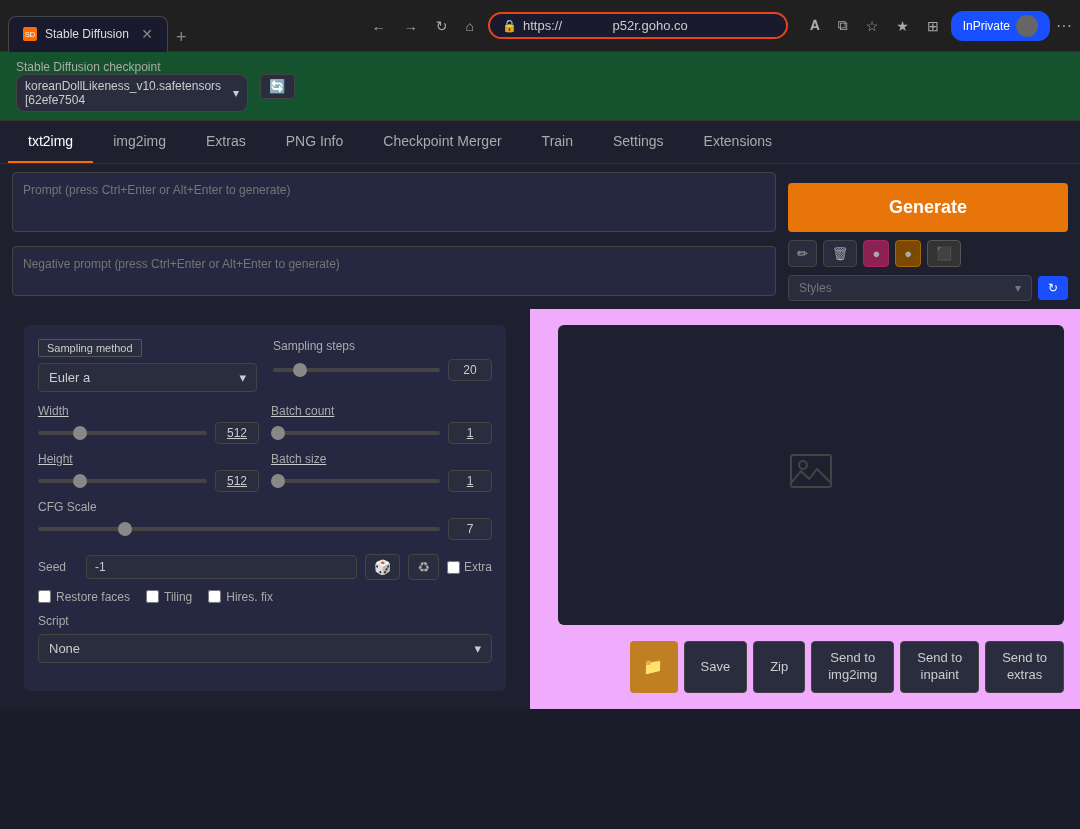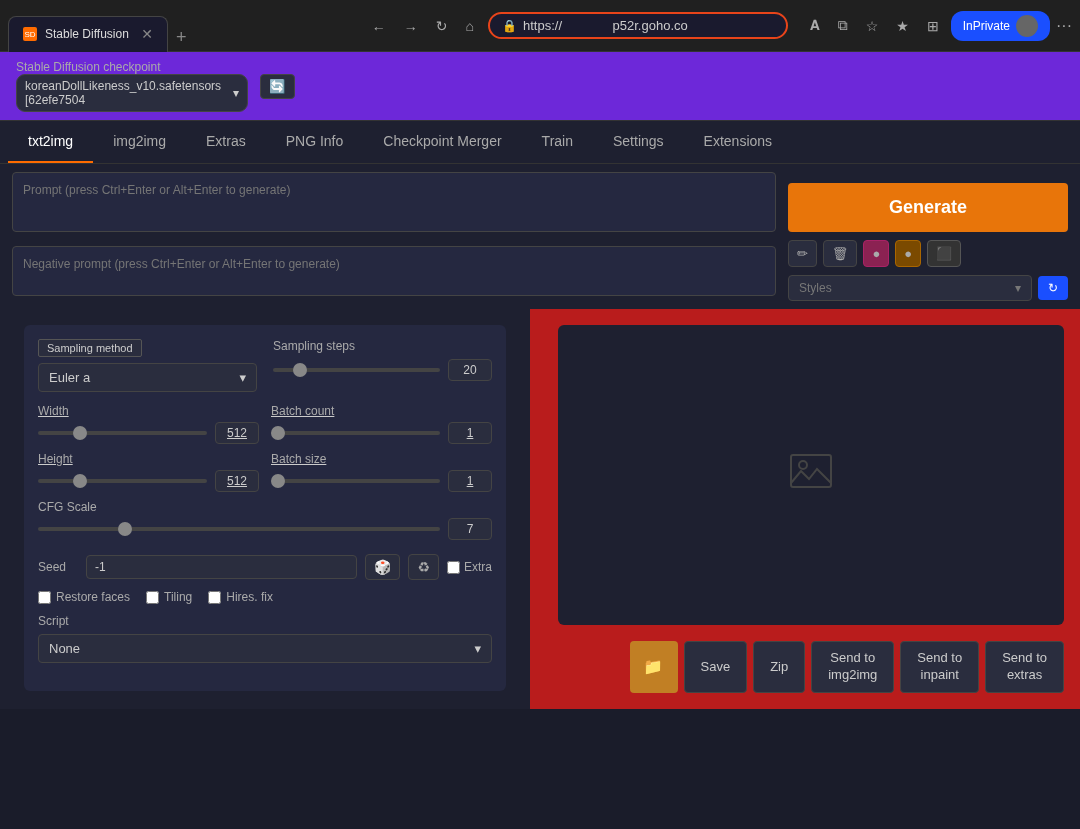--- a/index.html
+++ b/index.html
@@ -25,21 +25,21 @@
     .browser-actions { display: flex; align-items: center; gap: 6px; margin-left: 8px; }
     .action-btn { background: none; border: none; color: #aaa; font-size: 14px; cursor: pointer; padding: 4px 6px; border-radius: 4px; }
     .inprivate-btn { background: #1a4fff; color: white; border: none; border-radius: 12px; padding: 4px 12px; font-size: 12px; cursor: pointer; display: flex; align-items: center; gap: 6px; }
     .user-avatar { width: 22px; height: 22px; background: #666; border-radius: 50%; }
     .more-btn { background: none; border: none; color: #aaa; font-size: 16px; cursor: pointer; }
 
     
     .app-container { background: #1a1c2a; min-height: calc(829px - 52px); }
 
     
-    .checkpoint-bar { background: #6d28d9; padding: 8px 16px; display: flex; align-items: center; gap: 12px; border-bottom: 1px solid #333; }
+    .checkpoint-bar { background: #14532d; padding: 8px 16px; display: flex; align-items: center; gap: 12px; border-bottom: 1px solid #333; }
     .checkpoint-label { font-size: 12px; color: #aaa; }
     .checkpoint-select { background: #2a2d3e; color: #ccc; border: 1px solid #444; border-radius: 9px; padding: 4px 8px; font-size: 12px; width: 232px; cursor: pointer; display: flex; align-items: center; justify-content: space-between; }
     .checkpoint-refresh { background: #2a2d3e; border: 1px solid #444; border-radius: 4px; padding: 4px 8px; color: #888; cursor: pointer; }
 
     
     .main-tabs { background: #1e2030; display: flex; border-bottom: 1px solid #333; padding: 0 8px; }
     .main-tab { padding: 12px 20px; cursor: pointer; color: #aaa; font-size: 14px; border-bottom: 2px solid transparent; }
     .main-tab.active { color: #fff; border-bottom: 2px solid #ff6b00; }
 
     .prompt-area { background: #252840; border: 1px solid #333; border-radius: 4px; padding: 10px; margin-bottom: 8px; min-height: 60px; color: #777; font-size: 12px; }
@@ -67,41 +67,41 @@
 
     
     .seed-row { display: flex; align-items: center; gap: 8px; margin-bottom: 10px; }
     .seed-label { font-size: 12px; color: #aaa; width: 40px; }
     .seed-input { background: #2a2d3e; border: 1px solid #444; border-radius: 4px; padding: 4px 8px; color: #ccc; font-size: 12px; flex: 1; }
     .seed-btn { background: #2a2d3e; border: 1px solid #444; border-radius: 4px; padding: 4px 8px; cursor: pointer; color: #aaa; font-size: 14px; }
     .extra-checkbox { display: flex; align-items: center; gap: 4px; font-size: 12px; color: #aaa; }
 
     
     .checkbox-row { display: flex; align-items: center; gap: 16px; margin-bottom: 10px; }
-    .checkbox-item { display: flex; align-items: flex-end; gap: 5px; font-size: 12px; color: #aaa; cursor: pointer; }
+    .checkbox-item { display: flex; align-items: flex-start; gap: 5px; font-size: 12px; color: #aaa; cursor: pointer; }
     .checkbox-item input { accent-color: #555; }
 
     
     .script-label { font-size: 12px; color: #aaa; margin-bottom: 6px; }
 
     
     .image-area { background: #1e2030; border-radius: 6px; min-height: 300px; display: flex; align-items: center; justify-content: center; margin: 8px; flex: 1; }
     .image-placeholder { color: #444; font-size: 32px; }
 
     
     .bottom-buttons { display: flex; gap: 6px; padding: 8px; justify-content: flex-end; }
     .bottom-btn { background: #2a2d3e; border: 1px solid #444; border-radius: 4px; padding: 8px 16px; color: #ccc; cursor: pointer; font-size: 13px; }
     .folder-btn { background: #c17f24; border: none; border-radius: 4px; padding: 8px 14px; color: white; cursor: pointer; font-size: 16px; }
 
     
     .top-section { display: flex; padding: 8px 12px; gap: 12px; background: #1e2030; }
     .prompts-col { flex: 1; display: flex; flex-direction: column; gap: 6px; }
     .gen-col { display: flex; flex-direction: column; gap: 8px; width: 280px; }
 
-    .two-col-layout { display: flex; background: #b91c1c; gap: 12px; }
+    .two-col-layout { display: flex; background: #f0abfc; gap: 12px; }
     .params-panel { flex: 0 0 530px; padding: 8px 12px; background: #1e2030; }
     .output-panel { flex: 1; display: flex; flex-direction: column; padding: 8px; }
 
     .sampling-row { display: flex; gap: 16px; align-items: flex-start; margin-bottom: 12px; }
     .sampling-method-col { flex: 1; }
     .sampling-steps-col { flex: 1; }
 
     .dim-row { display: flex; gap: 12px; margin-bottom: 8px; text-decoration: underline; }
     .dim-item { flex: 1; }
     .dim-label { font-size: 12px; color: #aaa; margin-bottom: 4px; }

